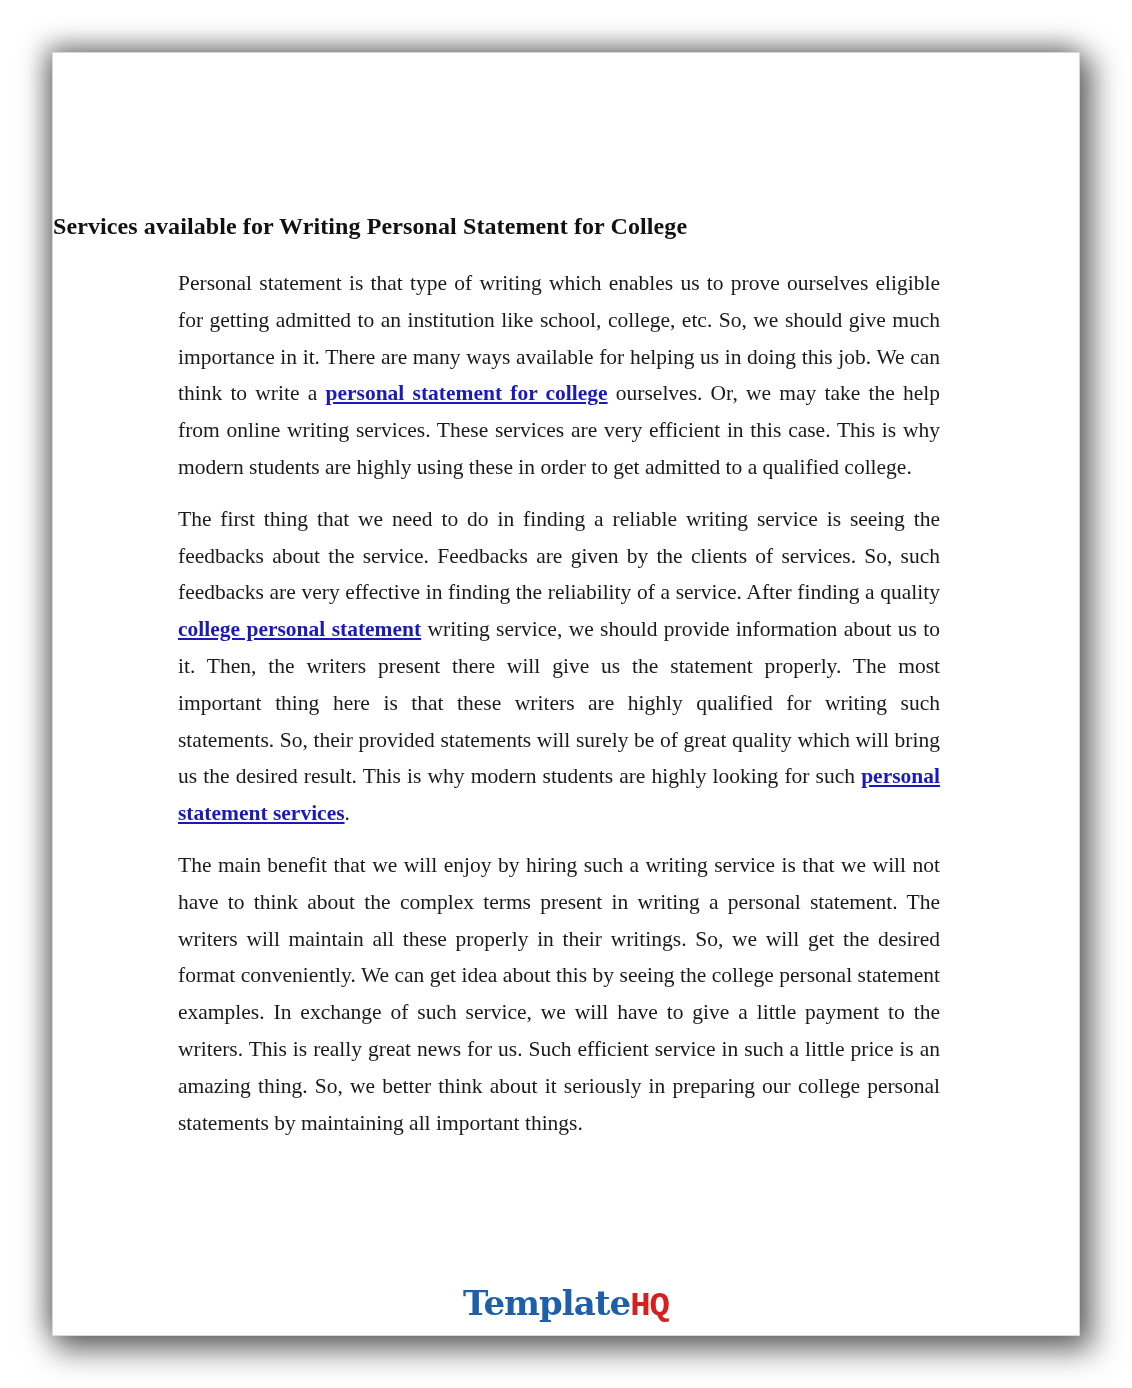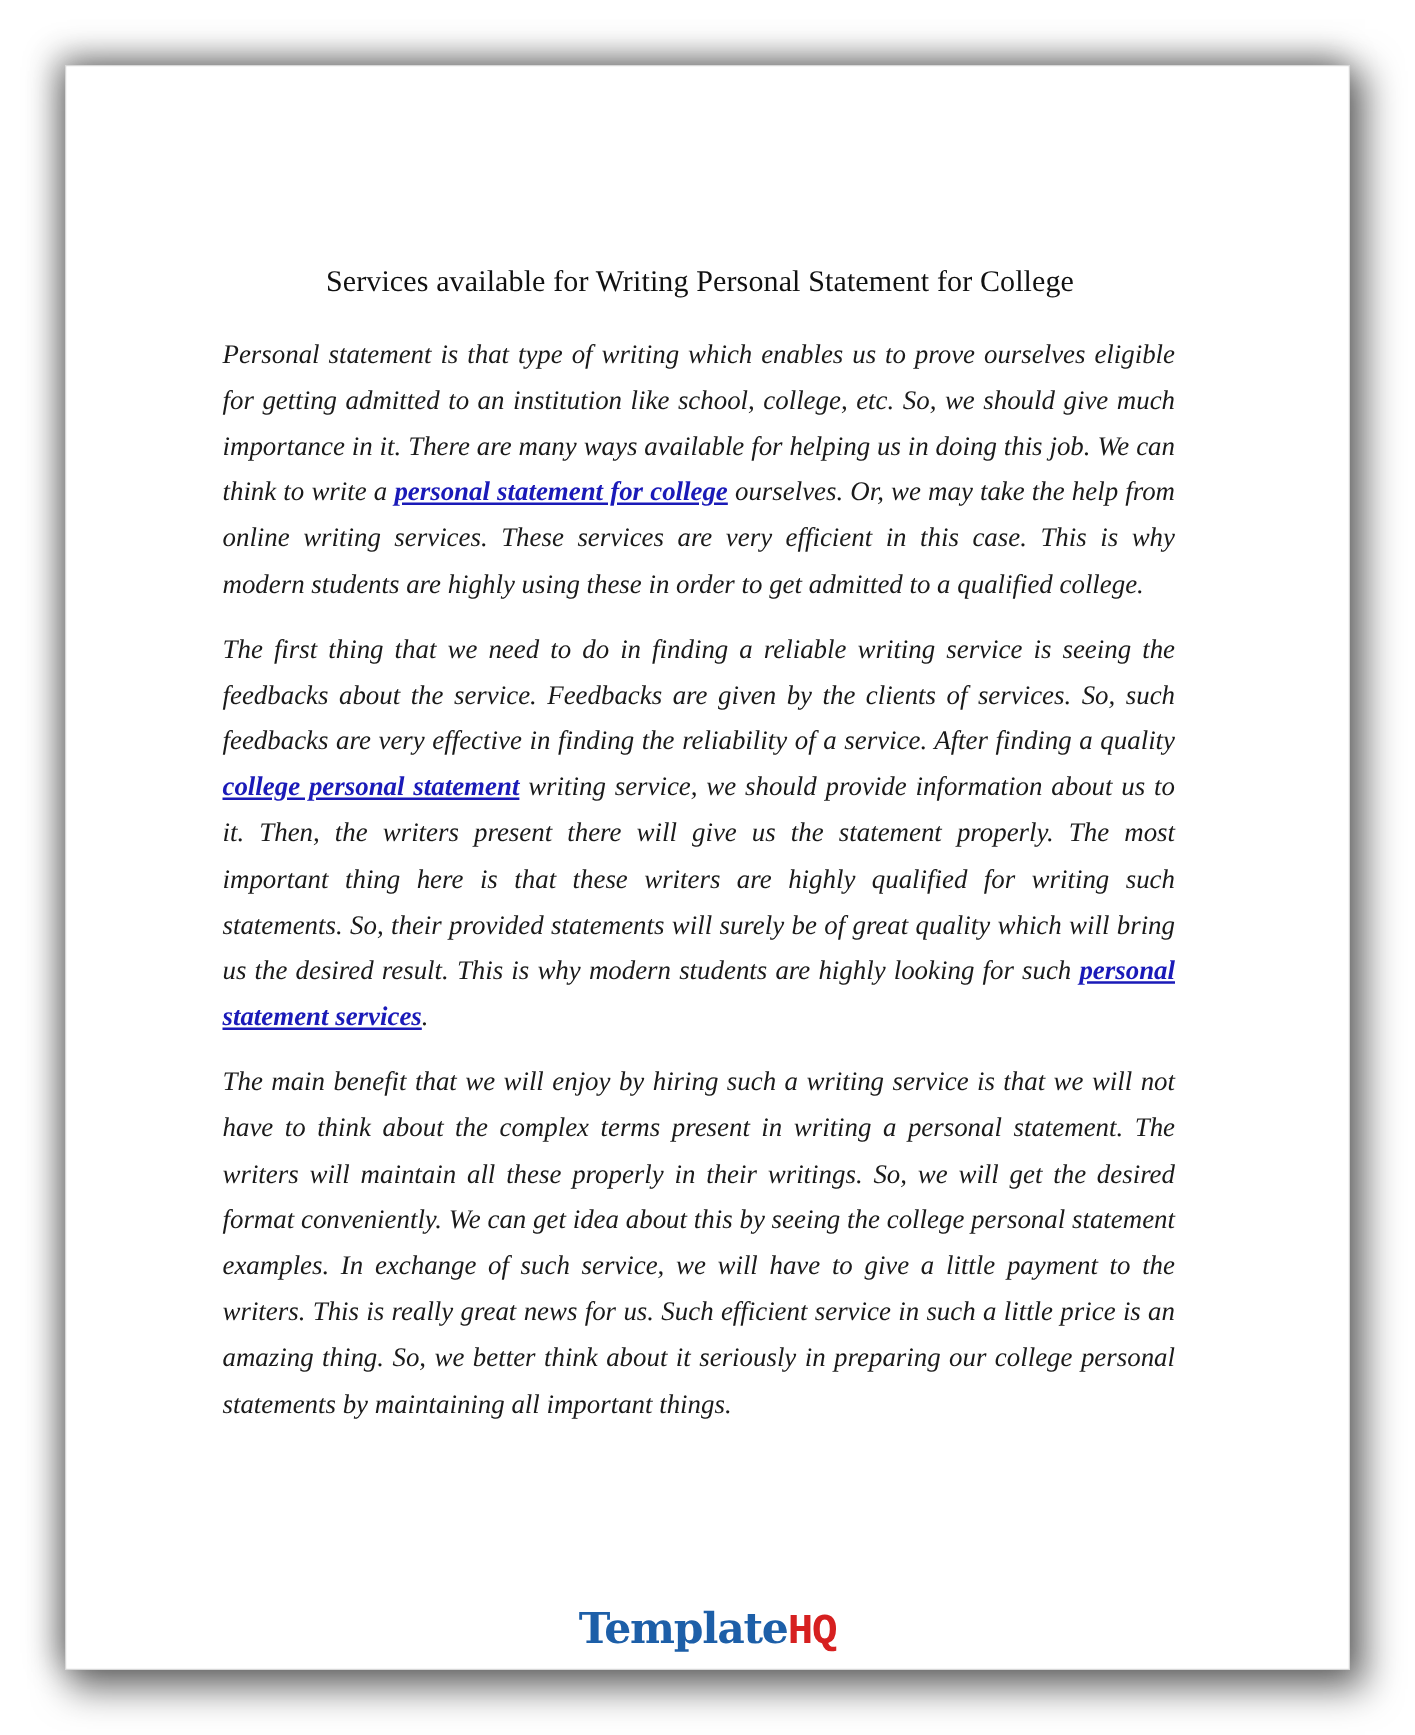--- a/index.html
+++ b/index.html
@@ -6,28 +6,28 @@
   body {
     width: 1132px; height: 1388px; background: #ffffff; position: relative; overflow: hidden;
     font-family: "Liberation Serif", serif;
   }
   .page {
     position: absolute; left: 53px; top: 53px; width: 1026px; height: 1282px;
     background: #ffffff;
     box-shadow: 0 0 0 1px #d8d8d8, 8px 10px 28px 6px rgba(0,0,0,0.55), -6px -6px 24px 2px rgba(0,0,0,0.35);
   }
   .title {
-    position: absolute; left: 0; right: 12px; top: 160px; text-align: center;
-    font-weight: normal; font-size: 24px; color: #111; letter-spacing: 0.1px;
+    position: absolute; left: 0; right: 12px; top: 160px; text-align: left;
+    font-weight: bold; font-size: 24px; color: #111; letter-spacing: 0.1px;
   }
   .body-text {
     position: absolute; left: 125px; width: 778px; top: 212px;
     font-size: 21.5px; line-height: 36.8px; color: #1a1a1a; text-align: justify;
   }
-  .body-text p { margin: 0 16px 15px 0; font-style: italic; }
+  .body-text p { margin: 0 16px 15px 0; }
   a.link { color: #1a1ab8; font-weight: bold; text-decoration: underline; }
   .logo {
     position: absolute; left: 0; right: 0; top: 1230px; text-align: center;
     font-family: "DejaVu Serif", serif; font-weight: bold; font-size: 34px; letter-spacing: -1px;
   }
   .logo .a { color: #1d5fa8; }
   .logo .b { color: #d62020; font-family: Liberation Mono, monospace; }
 </style>
 </head>
 <body>

